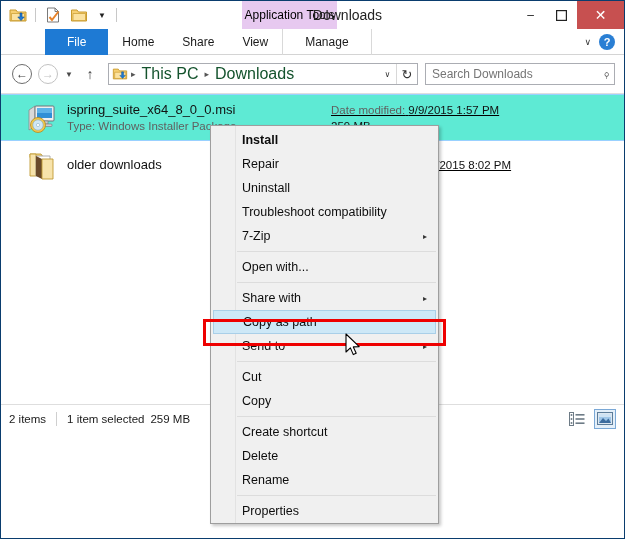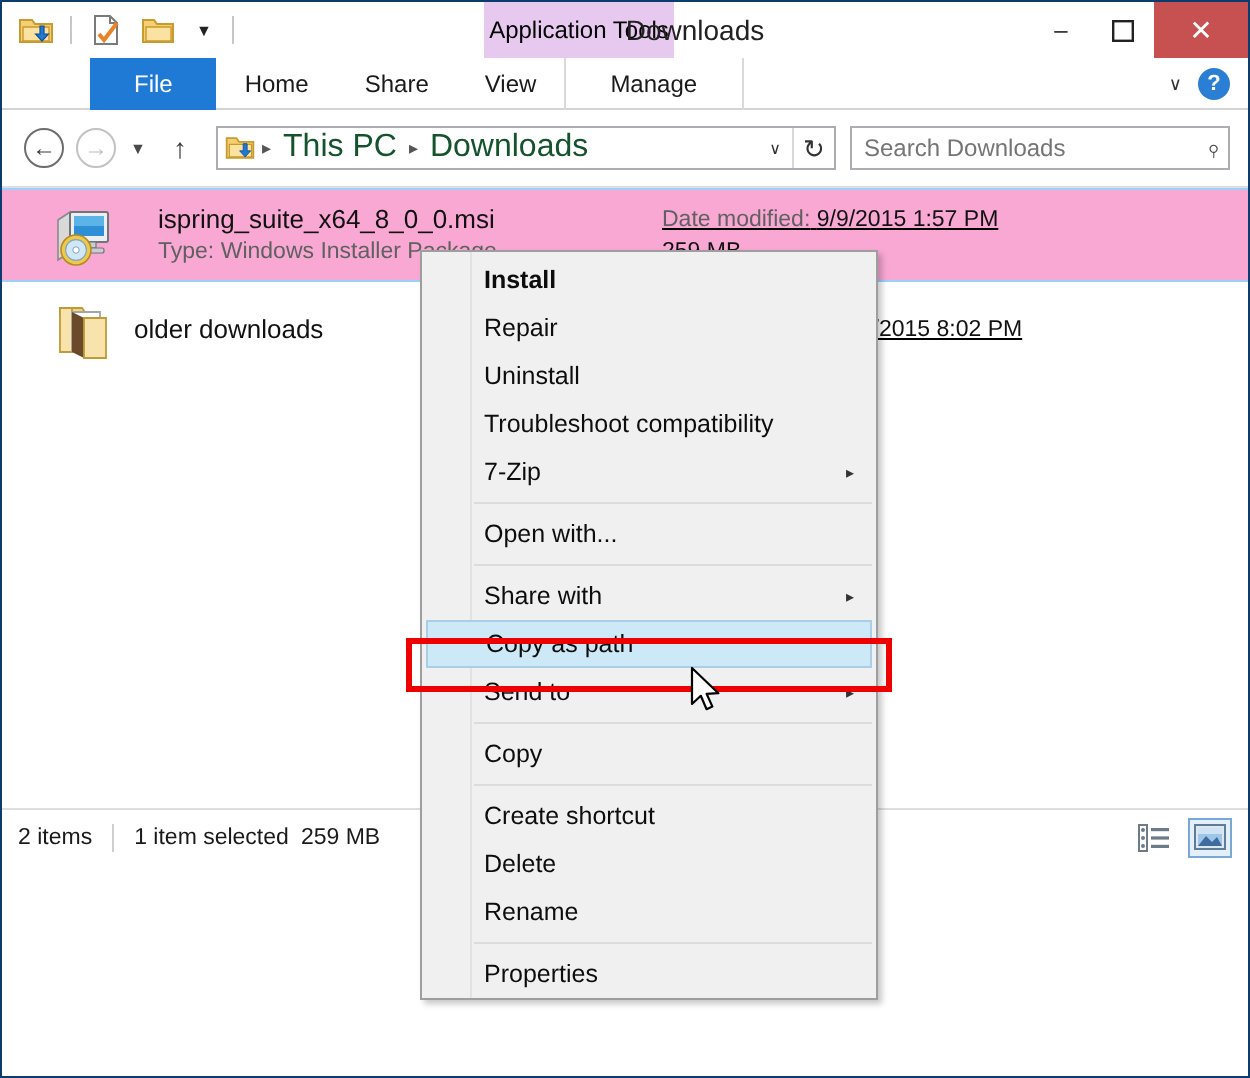--- a/index.html
+++ b/index.html
@@ -185,24 +185,23 @@
     border-top: 1px solid #dedede;
     overflow: hidden;
   }
   .filerow {
     position: relative;
     display: flex; align-items: center;
     height: 47px;
     padding-left: 24px;
   }
   .filerow.selected {
-    background: #f9a8d4;
+    background: #5eead4;
     border-top: 1px solid #99d1ff;
     border-bottom: 1px solid #99d1ff;
-    gap: 12px;
   }
   .file-icon {
     width: 34px; height: 34px;
     flex: none;
     margin-right: 8px;
     position: relative;
   }
   .file-texts { display: flex; flex-direction: column; justify-content: center; }
   .file-name { font-size: 13px; color: #111; line-height: 17px; white-space: nowrap; }
   .file-sub  { font-size: 11.5px; color: #606060; line-height: 16px; white-space: nowrap; }
@@ -509,20 +508,21 @@
       <span class="ctx-arrow">▸</span>
     </div>
     <div class="ctx-item hover">Copy as path</div>
     <div class="ctx-item">
       <span>Send to</span>
       <span class="ctx-arrow">▸</span>
     </div>
 
     <div class="ctx-sep"></div>
 
+    <div class="ctx-item">Cut</div>
     <div class="ctx-item">Copy</div>
 
     <div class="ctx-sep"></div>
 
     <div class="ctx-item">Create shortcut</div>
     <div class="ctx-item">Delete</div>
     <div class="ctx-item">Rename</div>
 
     <div class="ctx-sep"></div>
 

